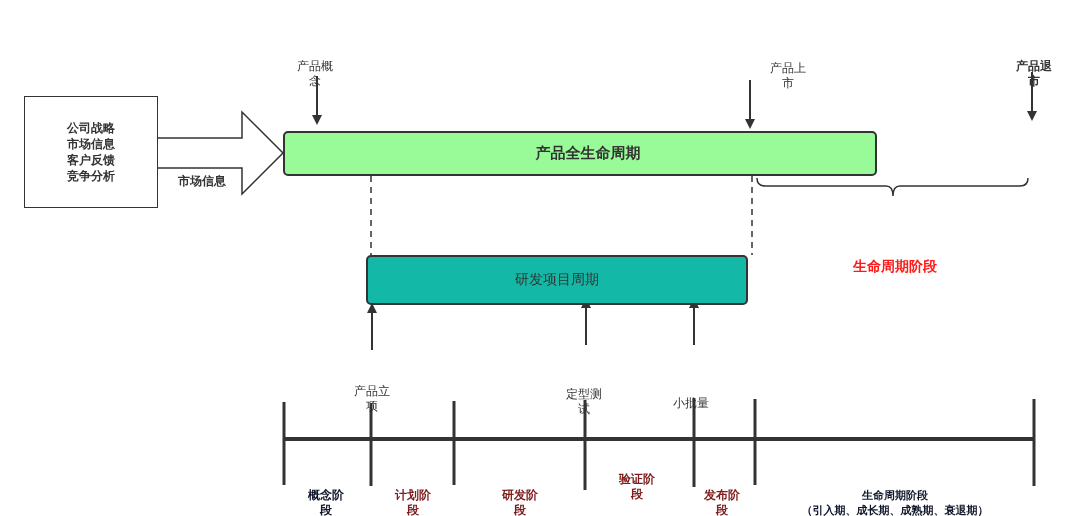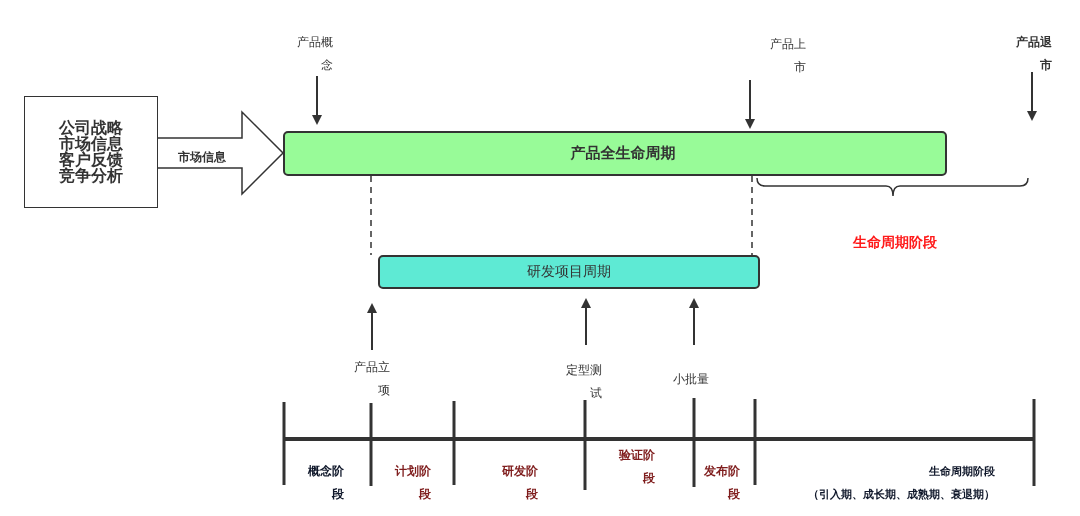--- a/index.html
+++ b/index.html
@@ -1,28 +1,28 @@
 <!DOCTYPE html>
 <html><head>
 <meta charset="utf-8">
 <style>
   html,body{margin:0;padding:0;background:#ffffff;}
   body{width:1080px;height:516px;position:relative;overflow:hidden;font-family:"DejaVu Sans","Liberation Sans",sans-serif;}
   svg{position:absolute;left:0;top:0;}
-  .lbl{position:absolute;font-size:12px;color:#333333;text-align:right;line-height:23px;white-space:nowrap;}
+  .lbl{position:absolute;font-size:12px;color:#333333;text-align:center;line-height:15px;white-space:nowrap;margin-top:28px;}
   .bold{font-weight:bold;}
   .blue{color:#7f1d1d;font-weight:bold;}
   .dark{color:#0f172a;font-weight:bold;}
   .red{color:#ff1a1a;font-weight:bold;font-size:14px;}
   .box-input{position:absolute;left:24px;top:96px;width:134px;height:112px;border:1.5px solid #333;box-sizing:border-box;display:flex;align-items:center;justify-content:center;}
-  .box-input .txt{font-size:16px;font-weight:bold;color:#333;line-height:16px;text-align:center;white-space:pre-line;}
+  .box-input .txt{font-size:12px;font-weight:bold;color:#333;line-height:16px;text-align:center;white-space:pre-line;}
   .bar{position:absolute;border:2px solid #333;border-radius:5px;box-sizing:border-box;display:flex;align-items:center;justify-content:center;}
-  .bar-green{left:283px;top:131px;width:664px;height:45px;background:#98fb98;padding-left:16px;}
+  .bar-green{left:283px;top:131px;width:594px;height:45px;background:#98fb98;padding-left:16px;}
   .bar-green span{font-size:15px;font-weight:bold;color:#333;}
-  .bar-blue{left:378px;top:255px;width:382px;height:34px;background:#5eead4;}
+  .bar-blue{left:366px;top:255px;width:382px;height:50px;background:#14b8a6;}
   .bar-blue span{font-size:14px;color:#333;}
 </style>
 </head>
 <body>
 
 <svg width="1080" height="516">
   <defs>
     <marker id="ah" markerWidth="10" markerHeight="10" refX="5" refY="5" orient="auto" markerUnits="userSpaceOnUse">
       <path d="M0,0 L10,5 L0,10 Z" fill="#333"></path>
     </marker>

